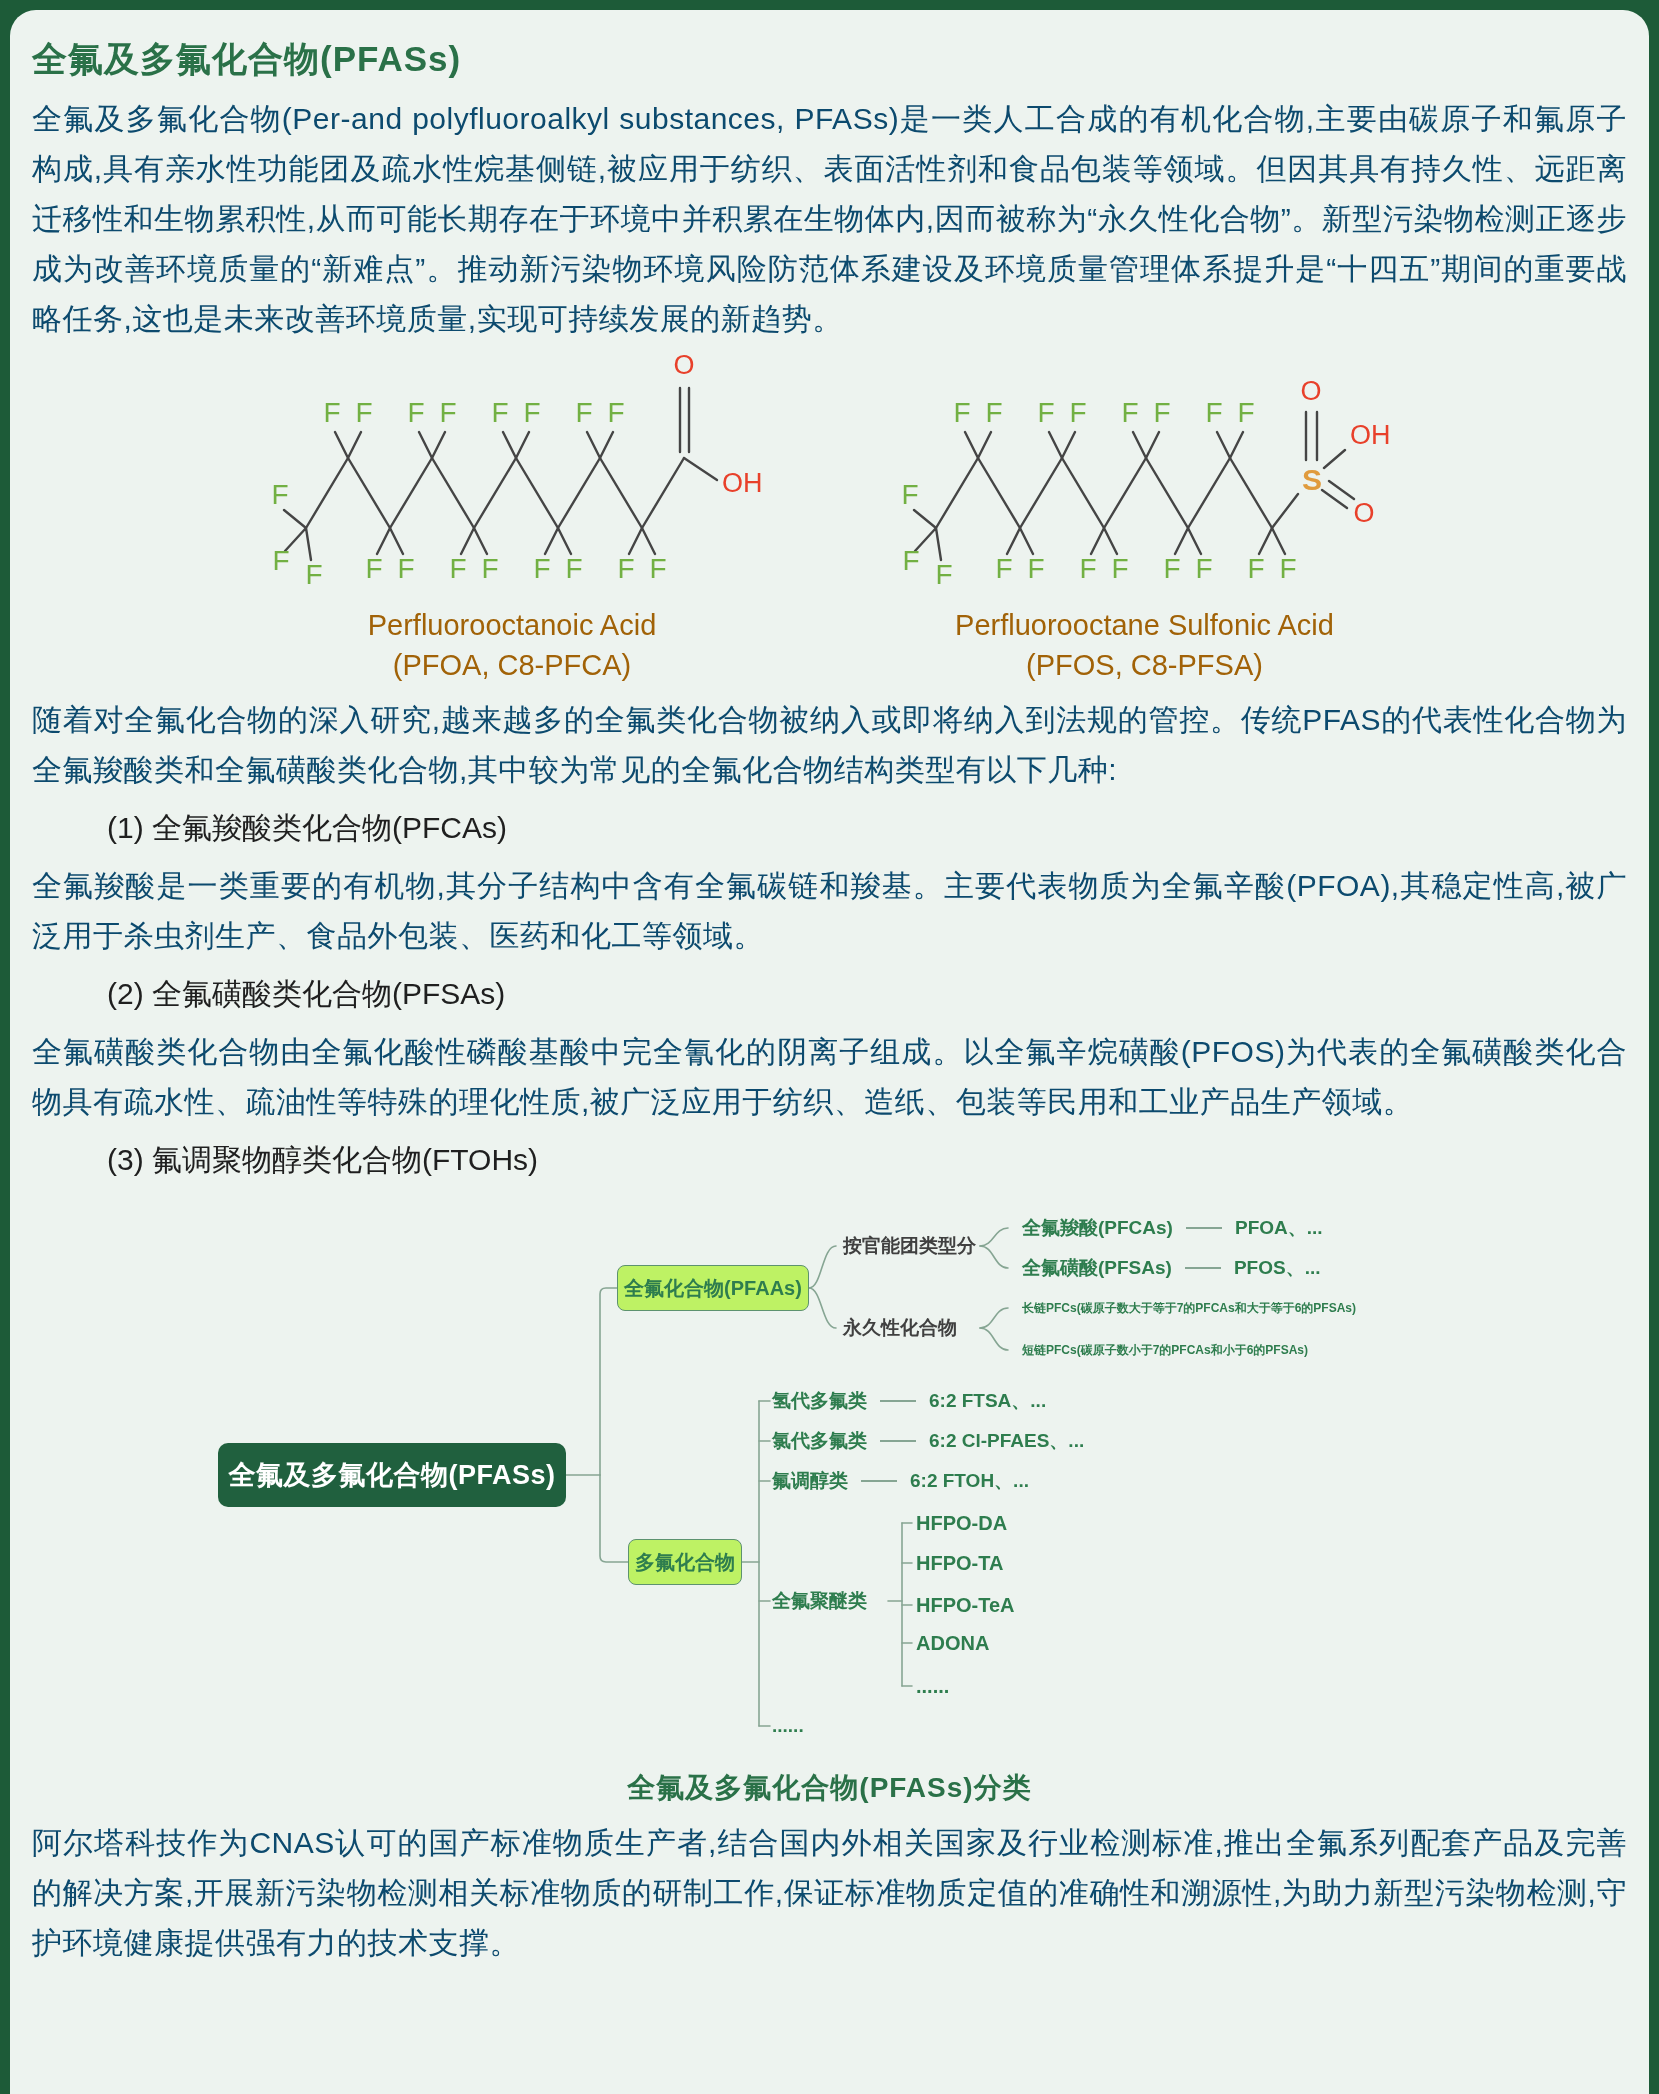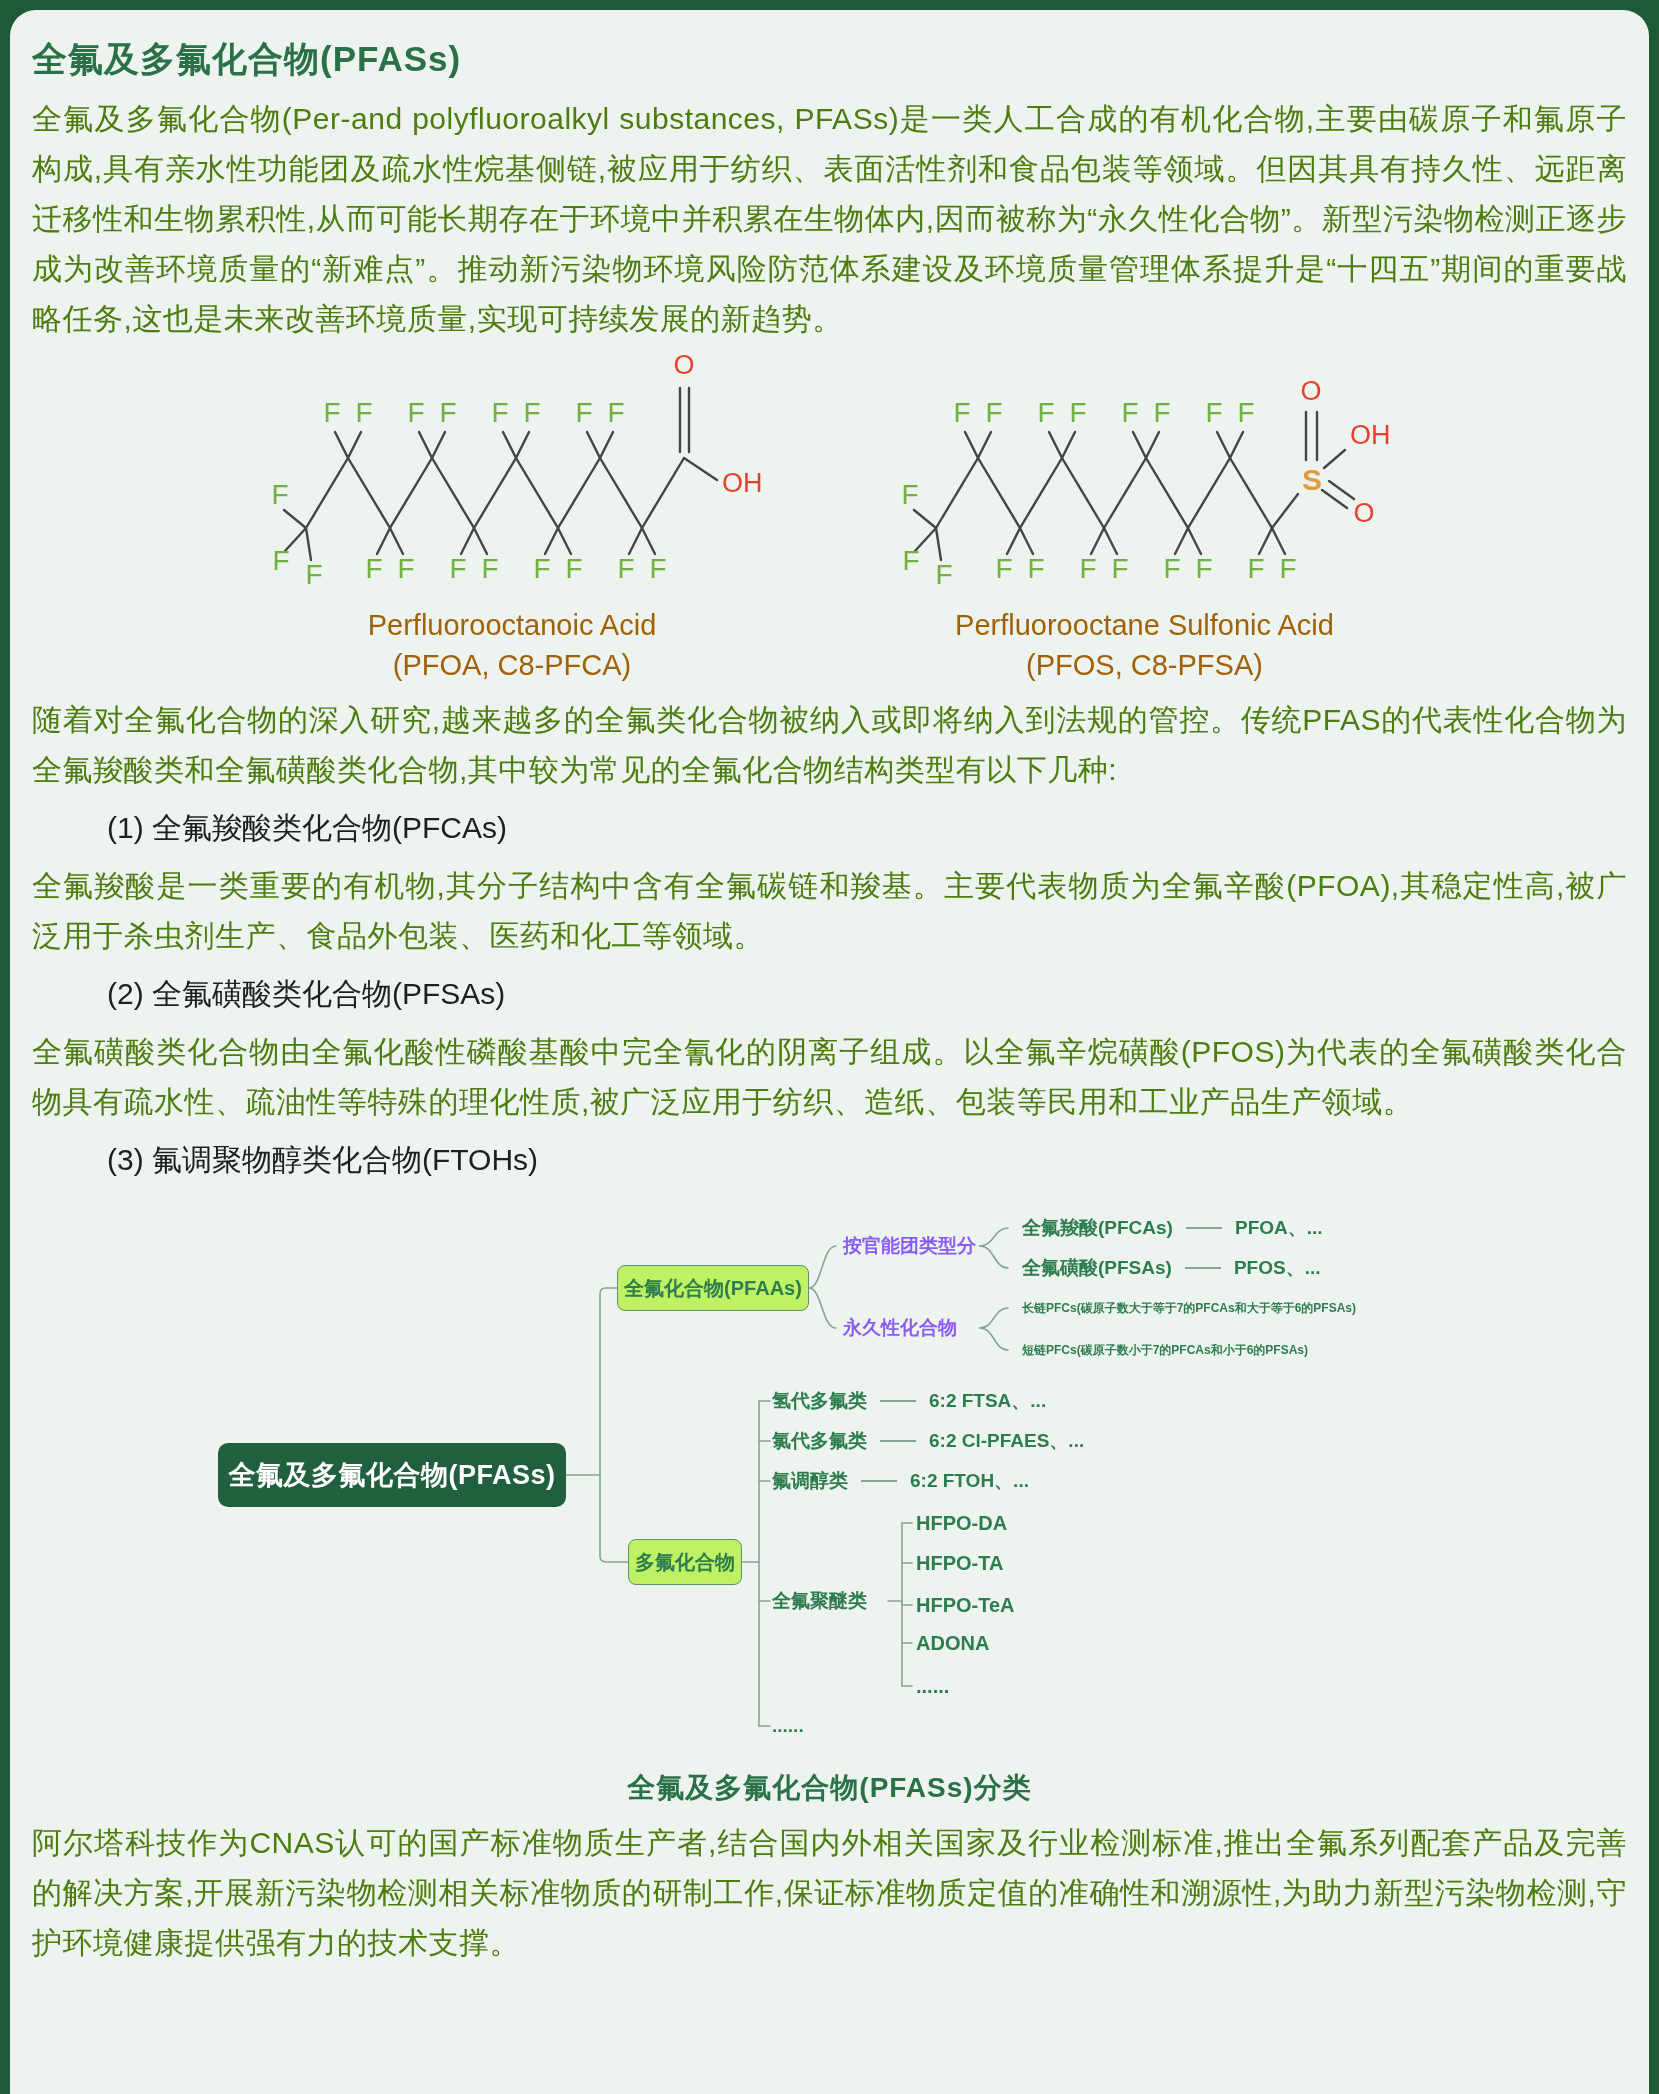--- a/index.html
+++ b/index.html
@@ -10,21 +10,21 @@
   }
   .inner{
     background:#edf3ef;border-radius:26px 26px 0 0;height:100%;
     box-sizing:border-box;padding:16px 22px 0 22px;overflow:hidden;
   }
   h1.page-title{
     margin:12px 0 14px 0;font-size:35px;line-height:1.2;font-weight:700;
     color:#2a7148;letter-spacing:1px;
   }
   p.body-text{
-    margin:0;font-size:30px;line-height:50px;color:#4d7c0f;
+    margin:0;font-size:30px;line-height:50px;color:#0c4a6e;
     text-align:justify;letter-spacing:0.5px;
   }
   p.item-head{margin:8px;padding-left:67px;font-size:30px;line-height:50px;color:#1f1f1f;}
   .figures{display:flex;justify-content:center;gap:130px;margin-top:6px;}
   .figure{text-align:center;}
   .fig-caption{font-size:29px;line-height:40px;color:#a16207;margin-top:6px;}
   .atomF{fill:#72b043;font-size:28px;font-family:"Liberation Sans",sans-serif;}
   .atomO{fill:#e8402a;font-size:27px;font-family:"Liberation Sans",sans-serif;}
   .atomS{fill:#e09b3d;font-size:30px;font-weight:bold;font-family:"Liberation Sans",sans-serif;}
   .bond{stroke:#454545;stroke-width:2.4;fill:none;stroke-linecap:round;}
@@ -35,21 +35,21 @@
     position:absolute;box-sizing:border-box;background:#bef264;border:1.5px solid #5d926f;
     border-radius:8px;color:#2e7d4e;font-weight:700;font-size:20px;
     display:flex;align-items:center;justify-content:center;
   }
   .rootbox{
     position:absolute;left:186px;top:250px;width:348px;height:64px;background:#20603e;
     border-radius:10px;color:#ffffff;font-weight:700;font-size:27px;
     display:flex;align-items:center;justify-content:center;letter-spacing:0.5px;
   }
   .blabel{
-    position:absolute;transform:translateY(-50%);color:#8b5cf6;
+    position:absolute;transform:translateY(-50%);color:#404040;
     font-weight:700;font-size:19px;white-space:nowrap;
   }
   .drow{
     position:absolute;transform:translateY(-50%);display:flex;align-items:center;
     color:#2e7d4e;font-weight:700;font-size:19px;white-space:nowrap;
   }
   .drow .dash{display:inline-block;width:36px;height:2.5px;background:#86a593;margin:0 13px;}
   .drow.small{font-size:12px;}
   .drow.ether{font-size:20px;}
   .dcaption{

